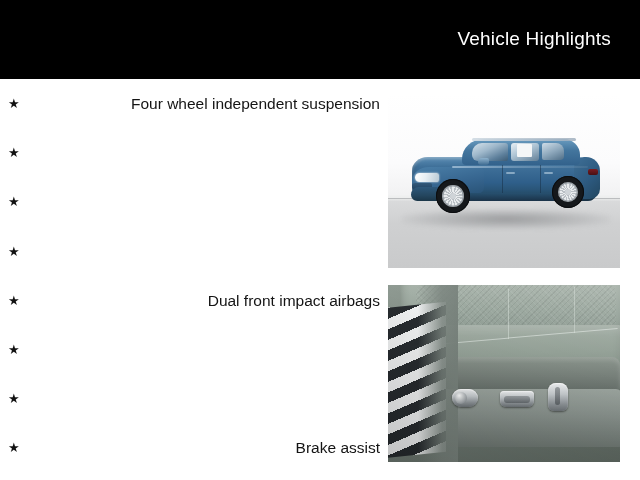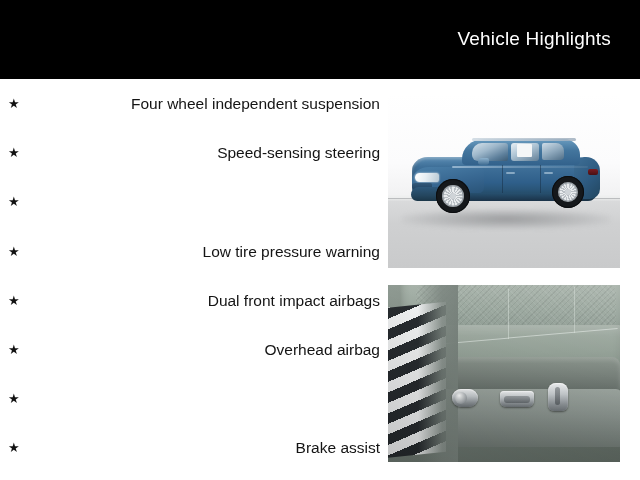--- a/index.html
+++ b/index.html
@@ -488,40 +488,37 @@
 
   <ul class="highlights-list">
 
     <li class="highlight-item">
       <span class="bullet-star">★</span>
       <span class="highlight-label">Four wheel independent suspension</span>
     </li>
 
     <li class="highlight-item">
       <span class="bullet-star">★</span>
-      <span class="highlight-label">Speed-sensing steering</span>
-    </li>
-
-    <li class="highlight-item">
-      <span class="bullet-star">★</span>
-    </li>
-
-    <li class="highlight-item">
-      <span class="bullet-star">★</span>
-      <span class="highlight-label">Low tire pressure warning</span>
+    </li>
+
+    <li class="highlight-item">
+      <span class="bullet-star">★</span>
+    </li>
+
+    <li class="highlight-item">
+      <span class="bullet-star">★</span>
     </li>
 
     <li class="highlight-item">
       <span class="bullet-star">★</span>
       <span class="highlight-label">Dual front impact airbags</span>
     </li>
 
     <li class="highlight-item">
       <span class="bullet-star">★</span>
-      <span class="highlight-label">Overhead airbag</span>
     </li>
 
     <li class="highlight-item">
       <span class="bullet-star">★</span>
     </li>
 
     <li class="highlight-item">
       <span class="bullet-star">★</span>
       <span class="highlight-label">Brake assist</span>
     </li>

